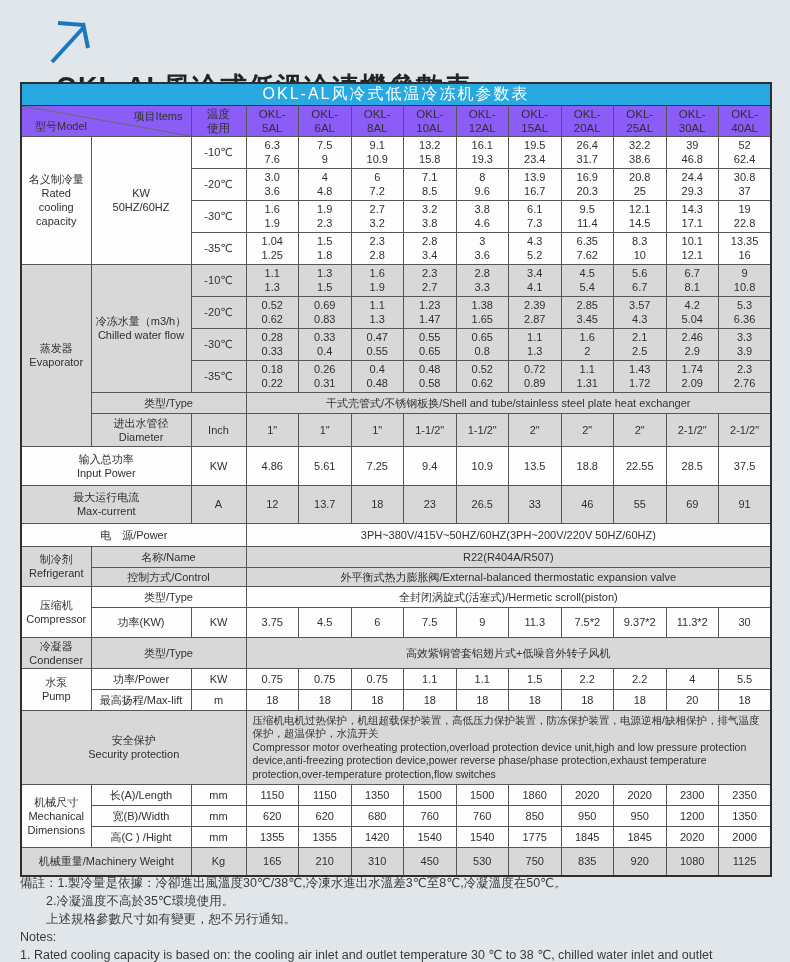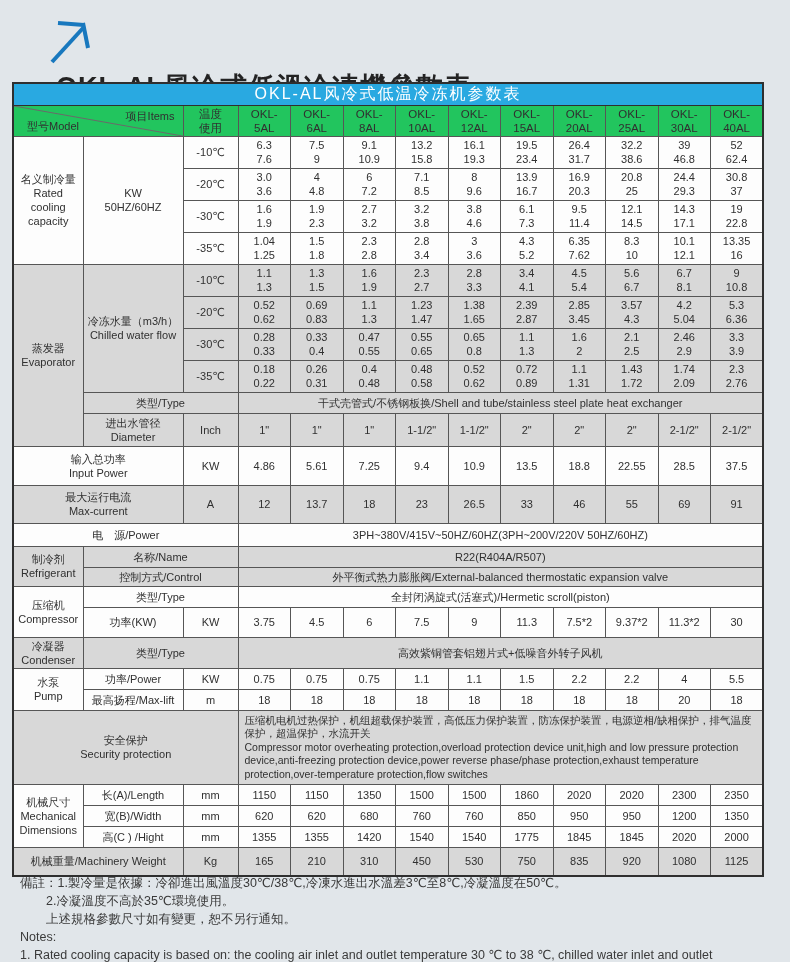--- a/index.html
+++ b/index.html
@@ -7,27 +7,27 @@
   .page { position:relative; width:790px; height:962px; background:#e1e6ea; overflow:hidden; }
 
   
   .doc-header { position:absolute; top:8px; left:44px; display:flex; align-items:flex-start;flex-direction:column; }
   .logo { width:52px; height:58px; margin-top:4px; }
   .titles { margin-left:12px; }
   .title-zh { font-size:27px; font-weight:600; color:#232323; letter-spacing:1px; line-height:34px; }
   .title-en { font-size:17px; font-weight:500; color:#2e2e2e; letter-spacing:0.2px; line-height:24px; }
 
   
-  table.spec { position:absolute; top:82px; left:12px; width:750px; border-collapse:collapse; table-layout:fixed; border:2px solid #2f2f2f; background:#fff; }
+  table.spec { position:absolute; top:82px; left:20px; width:750px; border-collapse:collapse; table-layout:fixed; border:2px solid #2f2f2f; background:#fff; }
   td { border:1px solid #565656; text-align:center; vertical-align:middle; font-size:11px; line-height:14px; color:#303030; padding:1px 2px; overflow:hidden; }
   tr.white > td { background:#fdfdfd; }
   tr.gray  > td { background:#d8d8d8; }
 
   td.titlebar { background:#29a9e1; color:#ffffff; font-size:16px; font-weight:500; letter-spacing:2px; height:22px; border:1px solid #2f2f2f; }
-  tr.headrow > td { background:#22c55e; font-size:11.5px; }
+  tr.headrow > td { background:#8b5cf6; font-size:11.5px; }
 
   td.diag { position:relative; padding:0; }
   td.diag svg { position:absolute; top:0; left:0; width:100%; height:100%; }
   .diag-model { position:absolute; left:5px; bottom:3px; font-size:11px;margin-left:8px; }
   .diag-items { position:absolute; right:8px; top:3px; font-size:11px; }
 
   td.left { text-align:left; padding:3px 6px;margin-left:26px; }
   td.notecell { font-size:10.5px; line-height:13.5px; }
 
   

